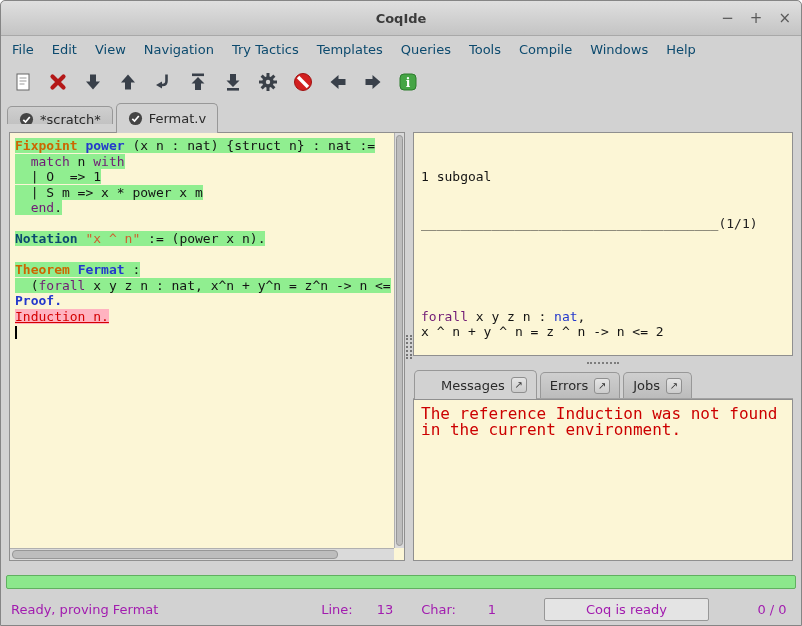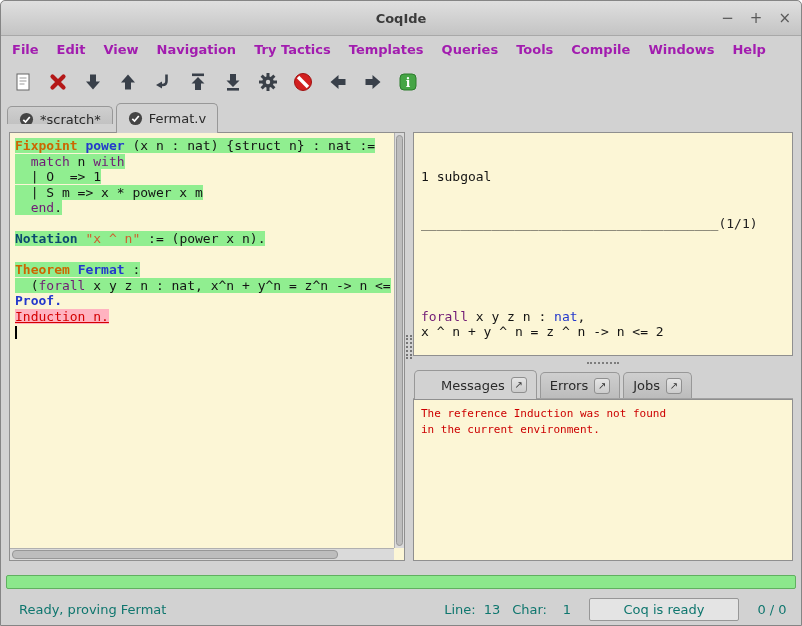--- a/index.html
+++ b/index.html
@@ -11,21 +11,21 @@
   
   .titlebar { height: 35px; background: linear-gradient(#dfdfdf, #c4c4c4); border-bottom: 1px solid #a8a8a8;
               display: flex; align-items: center; justify-content: center; font-weight: bold; color: #3b3b3b;
               position: relative; border-radius: 5px 5px 0 0; }
   .win-controls { position: absolute; right: 10px; top: 0; height: 100%; display: flex; align-items: center;
                   gap: 16px; color: #5a5a5a; font-size: 15px; font-weight: normal; }
   .win-controls span { line-height: 1; cursor: default; }
 
   
   .menubar { display: flex; align-items: center; height: 26px; padding-left: 2px; }
-  .menu-item { padding: 4px 9px; color: #a21caf; font-weight: bold; }
+  .menu-item { padding: 4px 9px; color: #0c4a6e; }
 
   
   .toolbar { height: 40px; display: flex; align-items: center; gap: 11px; padding: 0 10px; }
   .tbtn { width: 24px; height: 24px; display: flex; align-items: center; justify-content: center; }
 
   
   .tabbar { height: 31px; display: flex; align-items: flex-end; padding-left: 6px; border-bottom: 1px solid #a2a2a2; }
   .tab { display: flex; align-items: center; gap: 6px; padding: 0 11px; height: 26px;
          border: 1px solid #989898; border-bottom: none; border-radius: 5px 5px 0 0;
          background: linear-gradient(#cfcfcf, #bcbcbc); margin-right: 3px; color: #2a2a2a; }
@@ -69,31 +69,31 @@
 
   
   .msg-tabbar { height: 30px; display: flex; align-items: flex-end; border-bottom: 1px solid #a2a2a2; padding-left: 1px; }
   .msg-tab { display: flex; align-items: center; gap: 6px; padding: 0 9px; height: 26px;
              border: 1px solid #989898; border-bottom: none; border-radius: 5px 5px 0 0;
              background: linear-gradient(#cfcfcf, #bcbcbc); margin-right: 3px; color: #2a2a2a; }
   .msg-tab.active { background: #d2d2d2; height: 29px; margin-bottom: -1px; z-index: 2; padding-left: 26px; }
   .detach { width: 16px; height: 16px; border: 1px solid #8f8f8f; border-radius: 3px;
             background: linear-gradient(#e5e5e5, #cccccc); font-size: 10px; line-height: 14px; text-align: center; color: #333; }
   .msg-pane { flex: 1; border: 1px solid #8f8f8f; background: #fcf6d6; padding: 6px 7px;
-              font-size: 11px; line-height: 15.5px; color: #cc0000; white-space: pre; overflow: hidden; }
+              font-size: 16px; line-height: 15.5px; color: #cc0000; white-space: pre; overflow: hidden; }
 
   
   .progress-bar { position: absolute; left: 5px; right: 5px; bottom: 36px; height: 14px;
                   background: #8ce88c; border: 1px solid #60b060; border-radius: 2px; }
-  .statusbar { position: absolute; bottom: 0; left: 8px; right: 0; height: 32px; display: flex; align-items: center;
-               padding: 0 10px; gap: 8px; color: #0f766e; }
+  .statusbar { position: absolute; bottom: 0; left: 0; right: 0; height: 32px; display: flex; align-items: center;
+               padding: 0 10px; gap: 24px; color: #a21caf; }
   .status-left { flex: 1; }
   .pos-val { min-width: 16px; text-align: right; margin-right: 4px; }
-  .coq-box { width: 150px; height: 23px; border: 1px solid #979797; background: #e4e4e4; border-radius: 2px;
-             display: flex; align-items: center; justify-content: center; margin: 0 6px; }
+  .coq-box { width: 165px; height: 23px; border: 1px solid #979797; background: #e4e4e4; border-radius: 2px;
+             display: flex; align-items: center; justify-content: center; margin: 0 20px; }
   .jobs-count { min-width: 38px; text-align: center; }
 
   svg { display: block; }
 </style>
 </head>
 <body>
 
 <div class="window">
 
   <div class="titlebar">

